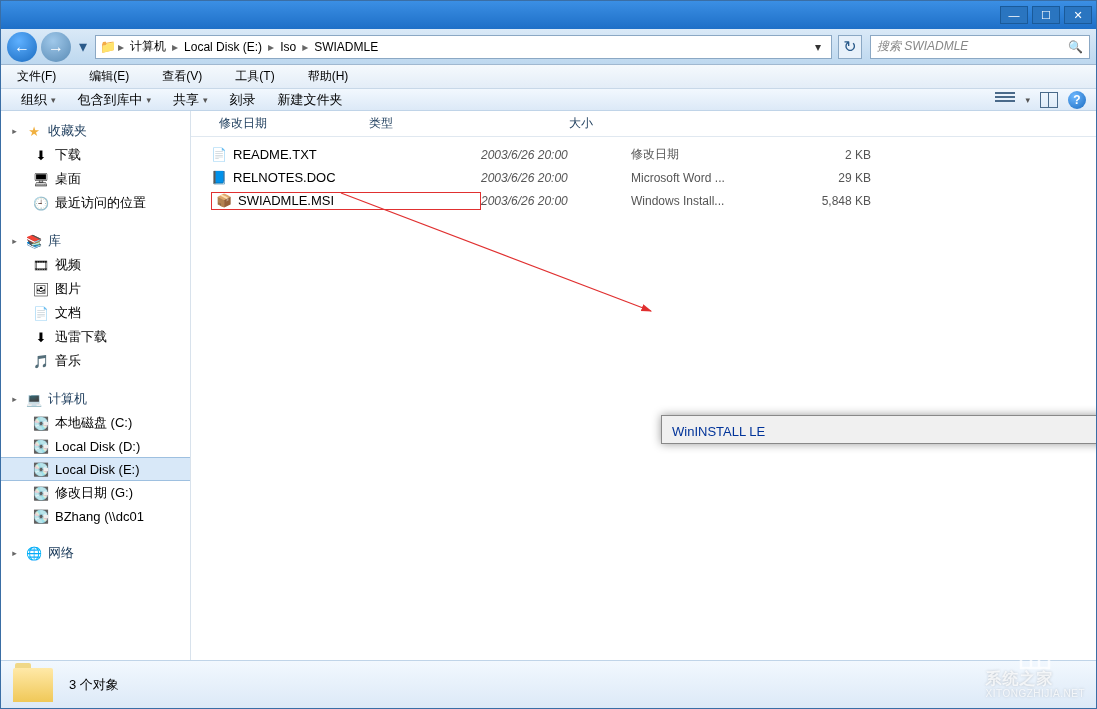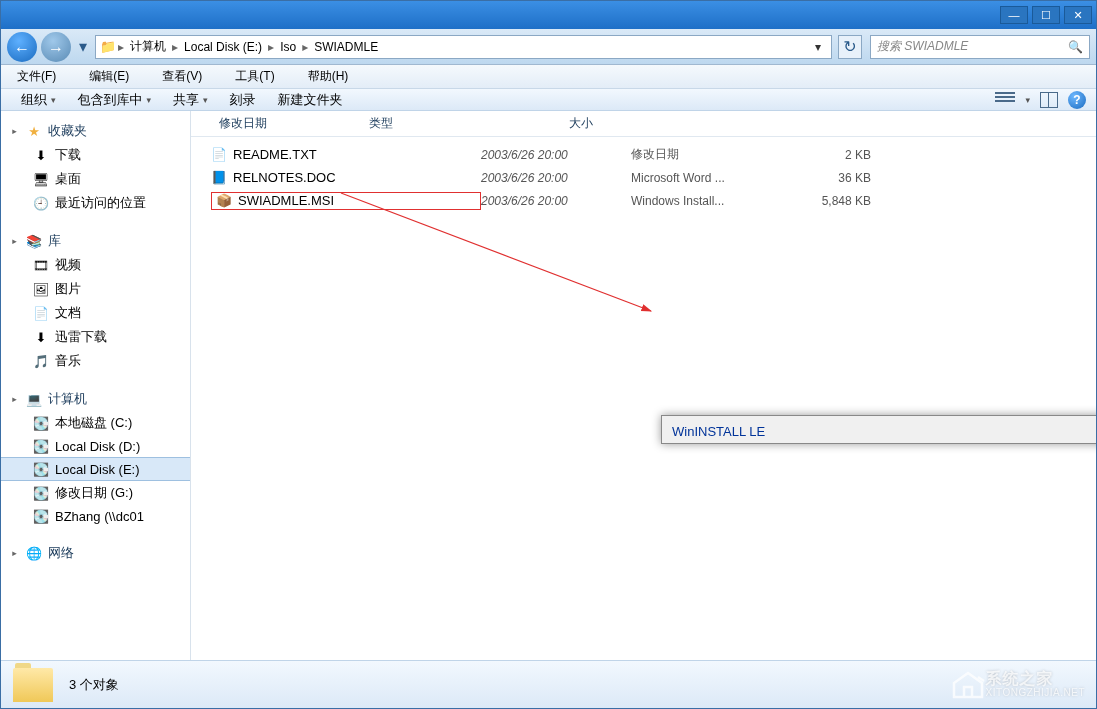--- a/index.html
+++ b/index.html
@@ -74,21 +74,21 @@
 .install-icon .box { width: 28px; height: 22px; background: #d8e8d0; border: 1px solid #7a9a70; position: absolute; bottom: 0; left: 0; }
 .install-icon .scr { width: 20px; height: 16px; background: linear-gradient(to bottom, #6eb0ff, #3a80d0); border: 1px solid #2a5a9a; position: absolute; top: 0; right: 0; }
 .install-icon .cd { width: 14px; height: 14px; border-radius: 50%; background: radial-gradient(circle, #fff 20%, #b0d0b0 60%); position: absolute; bottom: -2px; right: 2px; }
 .dialog-btns { text-align: right; margin-top: auto; }
 .dialog-btn { padding: 3px 22px; background: linear-gradient(to bottom, #fdfdfd, #e0e0e0); border: 1px solid #888; border-radius: 3px; cursor: pointer; font-size: 12px; }
 
 .statusbar { height: 48px; background: linear-gradient(to bottom, #f2f8fe, #dce9f7); border-top: 1px solid #c0d4e8; display: flex; align-items: center; padding: 0 12px; gap: 16px; font-size: 13px; }
 .status-folder { width: 40px; height: 34px; background: linear-gradient(to bottom, #ffe9a8, #f0c858); border-radius: 2px 2px 0 0; position: relative; }
 .status-folder::before { content: ""; position: absolute; top: -5px; left: 2px; width: 16px; height: 5px; background: #f0d888; border-radius: 2px 2px 0 0; }
 
-.watermark { position: absolute; bottom: 10px; right: 12px; display: flex; align-items: center; gap: 0; color: rgba(255,255,255,0.75); font-size: 14px; pointer-events: none; text-shadow: 0 0 3px rgba(0,0,0,0.2); }
+.watermark { position: absolute; bottom: 10px; right: 12px; display: flex; align-items: center; gap: 0; color: rgba(255,255,255,0.75); font-size: 14px; pointer-events: none; text-shadow: 0 0 3px rgba(0,0,0,0.2); flex-direction: column; }
 .wm-icon { width: 36px; height: 30px; }
 .wm-txt { display: flex; flex-direction: column; line-height: 1.1; }
 .wm-txt .cn { font-size: 16px; font-weight: bold; letter-spacing: 1px; }
 .wm-txt .en { font-size: 10px; letter-spacing: 0.5px; }
 </style>
 </head>
 <body>
 
 <div class="window">
 
@@ -259,21 +259,21 @@
           <div class="ft">修改日期</div>
           <div class="fs">2 KB</div>
         </div>
         <div class="file-row">
           <div class="fn">
               <span class="ico">📘</span>
               <span>RELNOTES.DOC</span>
             </div>
           <div class="fd">2003/6/26 20:00</div>
           <div class="ft">Microsoft Word ...</div>
-          <div class="fs">36 KB</div>
+          <div class="fs">29 KB</div>
         </div>
         <div class="file-row highlighted">
           <div class="fn">
               <span class="ico">📦</span>
               <span>SWIADMLE.MSI</span>
             </div>
           <div class="fd">2003/6/26 20:00</div>
           <div class="ft">Windows Install...</div>
           <div class="fs">5,848 KB</div>
         </div>

